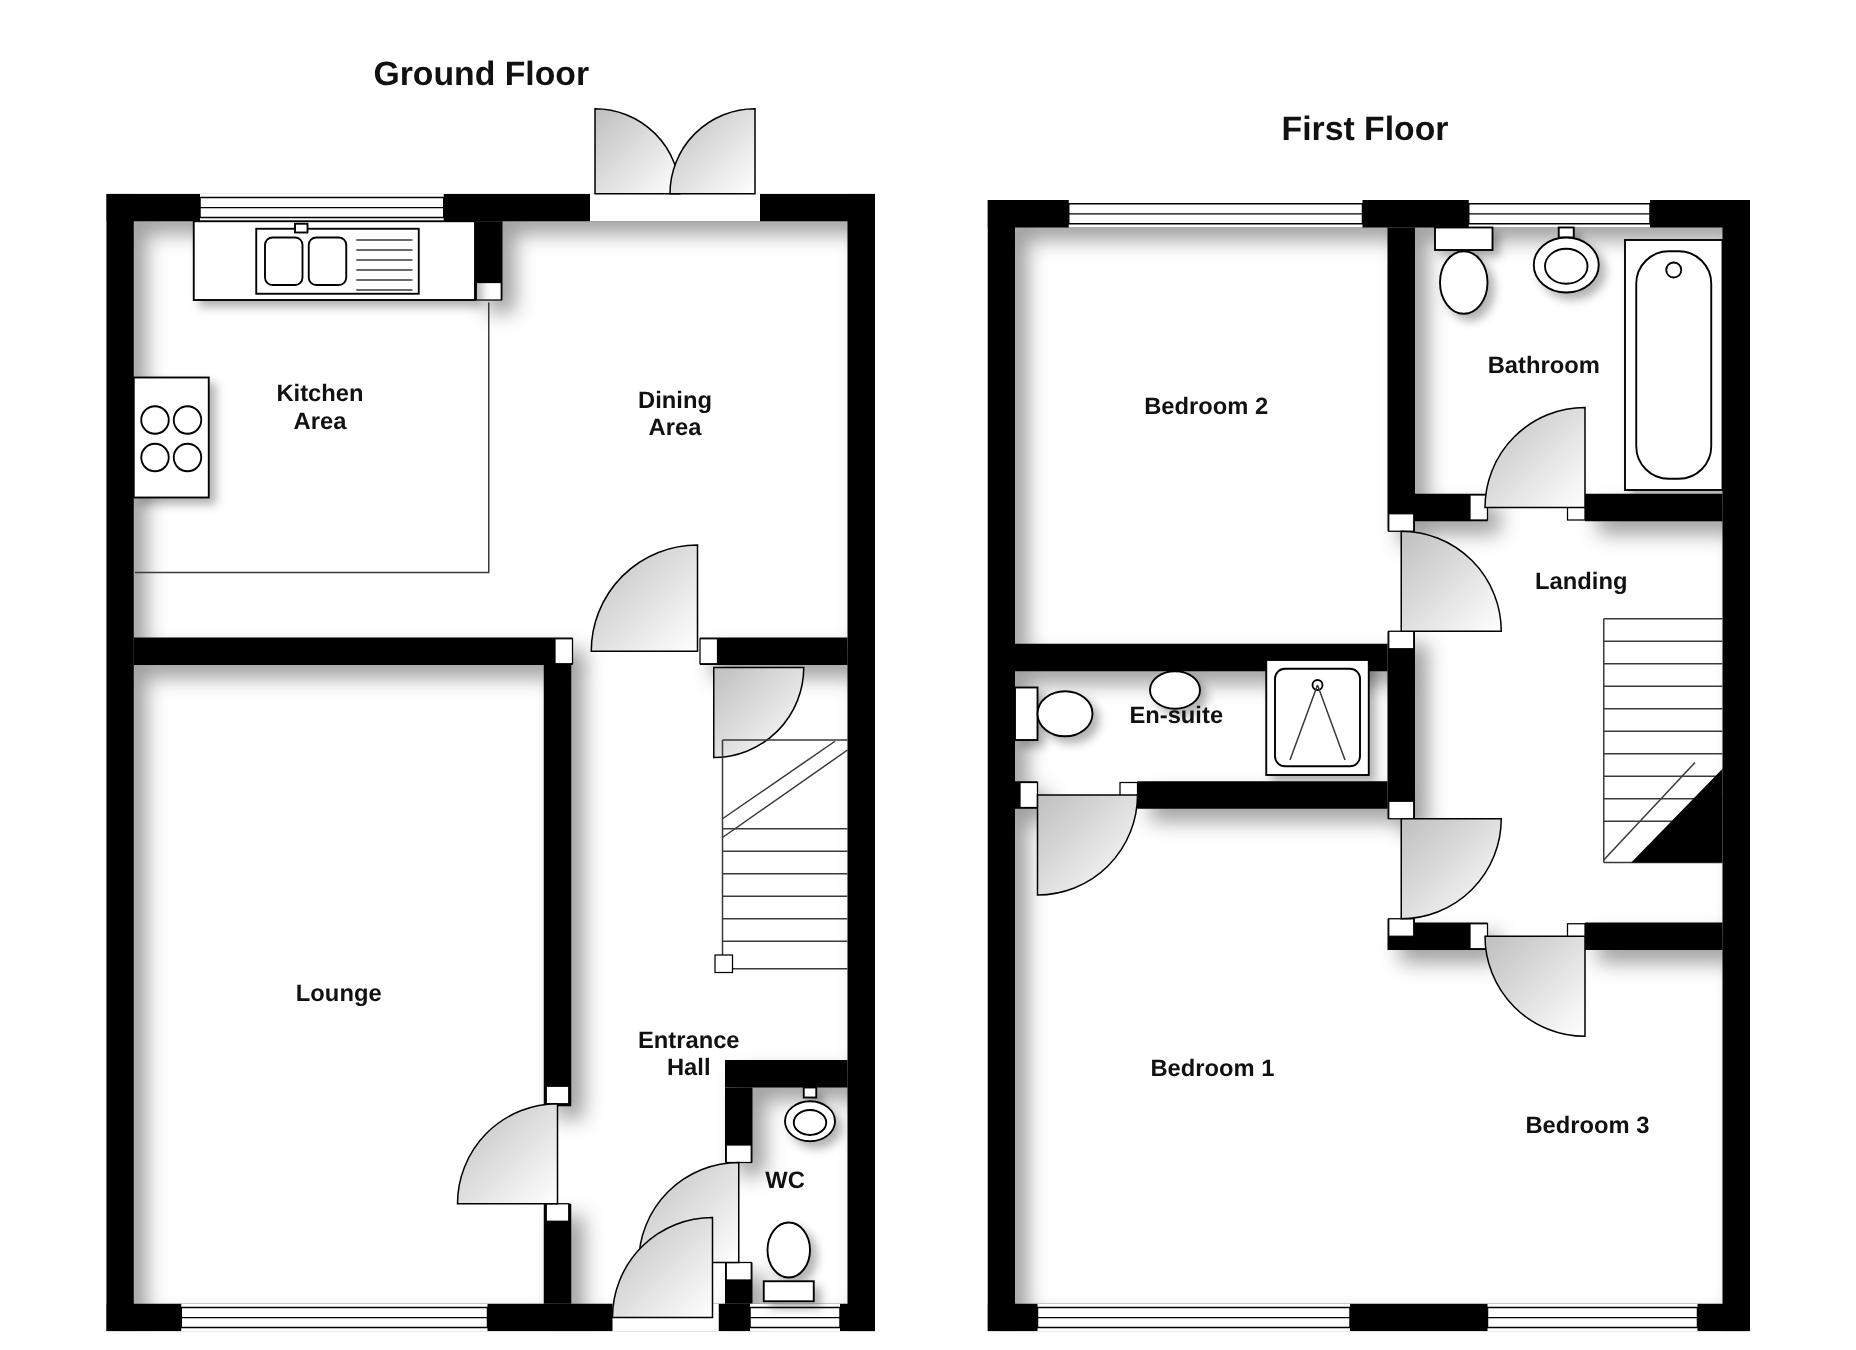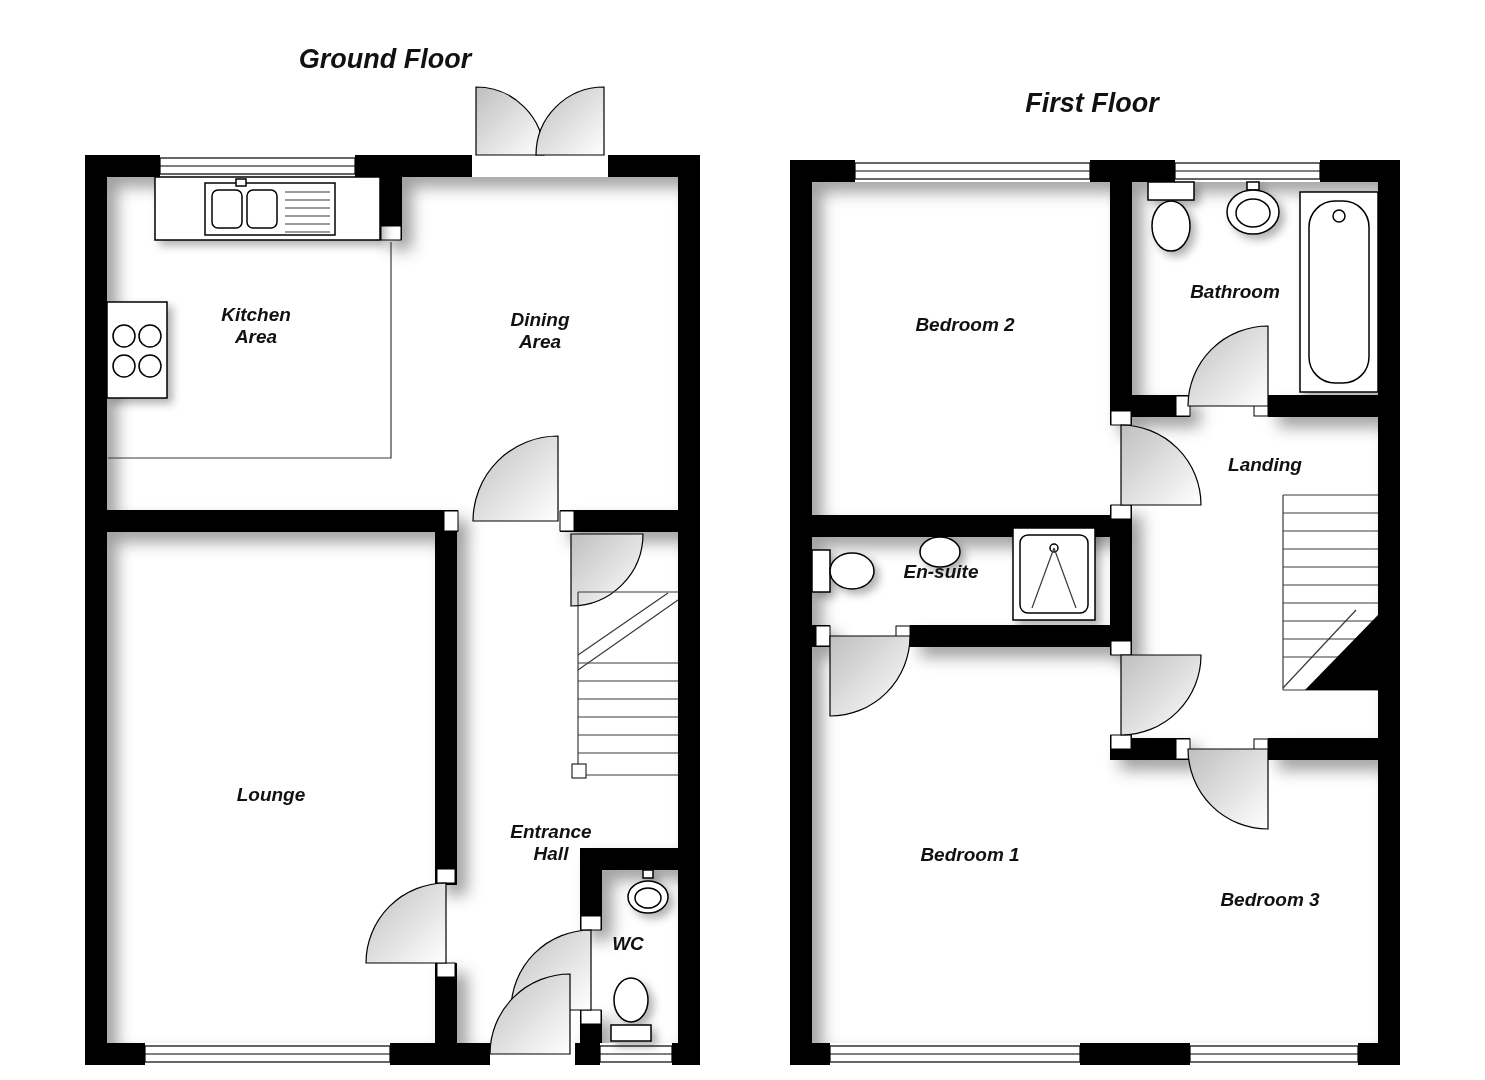--- a/index.html
+++ b/index.html
@@ -1,16 +1,16 @@
 <!DOCTYPE html>
 <html><head>
 <meta charset="utf-8">
 <style>
   html,body{margin:0;padding:0;background:#ffffff;}
-  .stage{position:relative;width:1485px;height:1080px;background:#ffffff;overflow:hidden;font-style:italic;}
+  .stage{position:relative;width:1485px;height:1080px;background:#ffffff;overflow:hidden;}
   svg text{font-family:"Liberation Sans", sans-serif;font-weight:bold;fill:#111;}
   .title{font-size:27px;}
   .room{font-size:19px;}
   .wall{fill:#000;}
   .opening{fill:#fff;}
   .fan{fill:url(#fanG);stroke:#000;stroke-width:1.2;}
   .fix{fill:#fff;stroke:#000;stroke-width:1.5;}
   .thin{stroke:#3a3a3a;stroke-width:1.2;fill:none;}
   .winbase{fill:#fff;}
   .winframe{fill:#fff;stroke:#000;stroke-width:1.2;}

